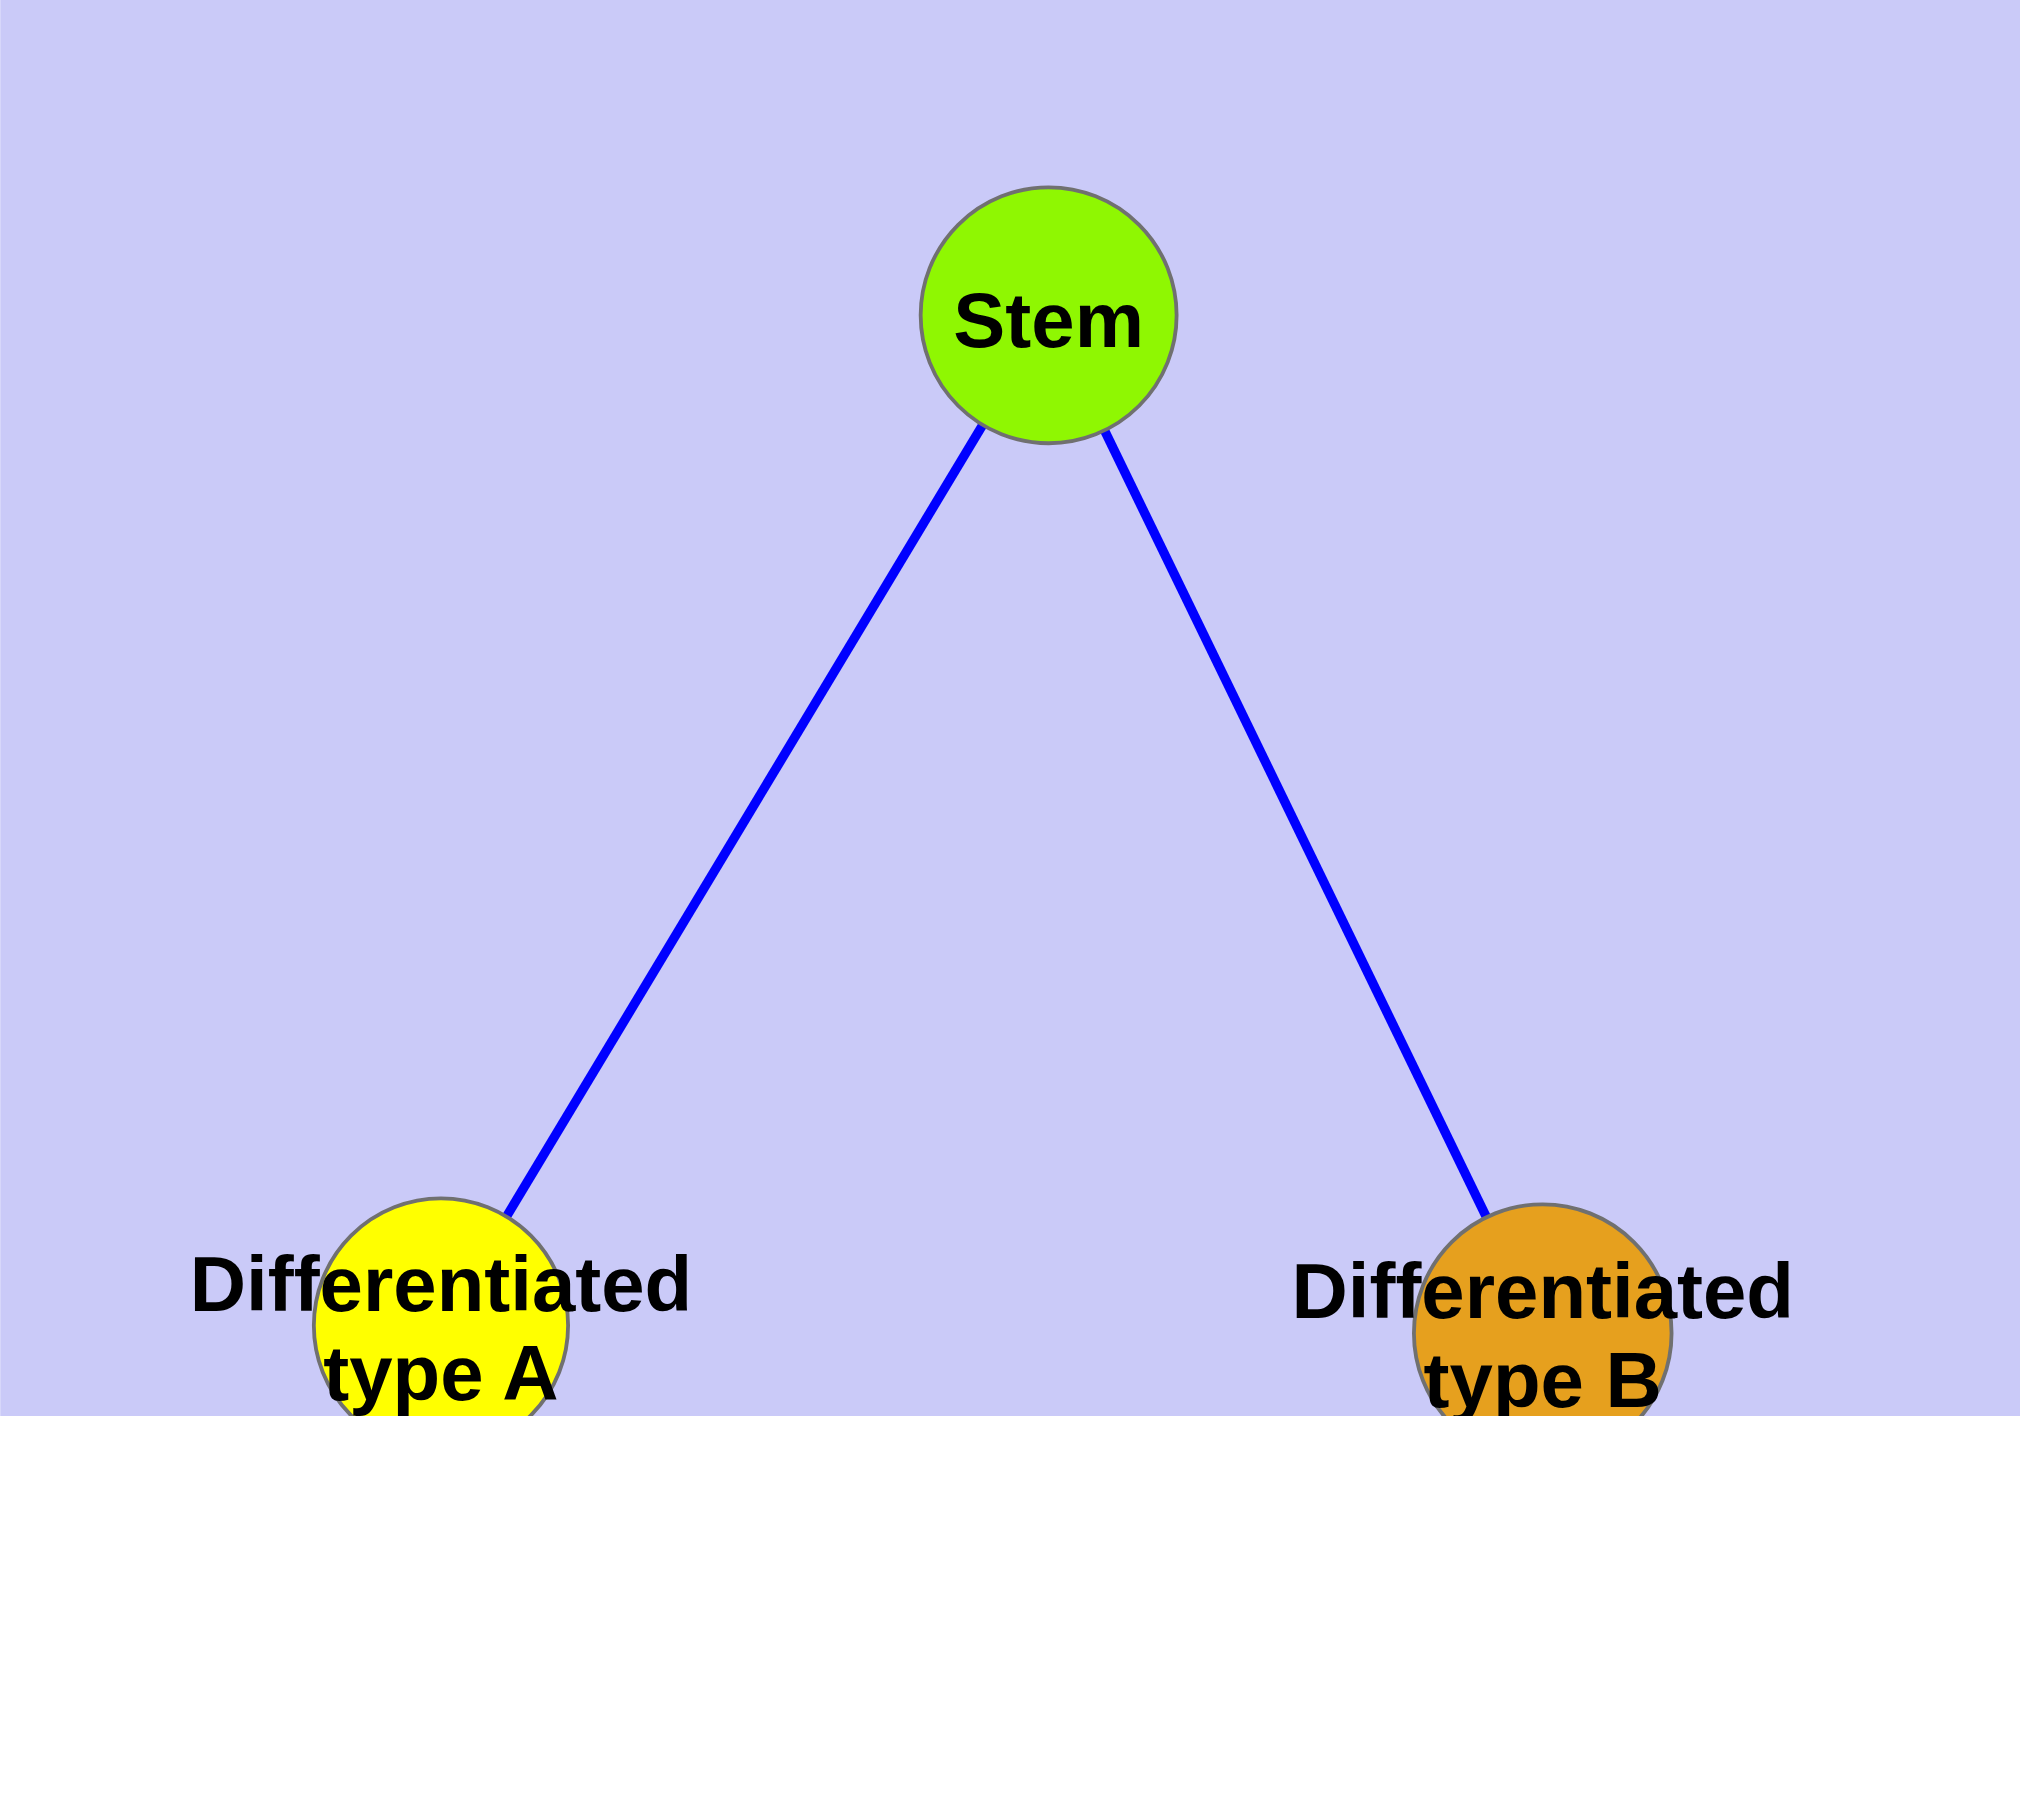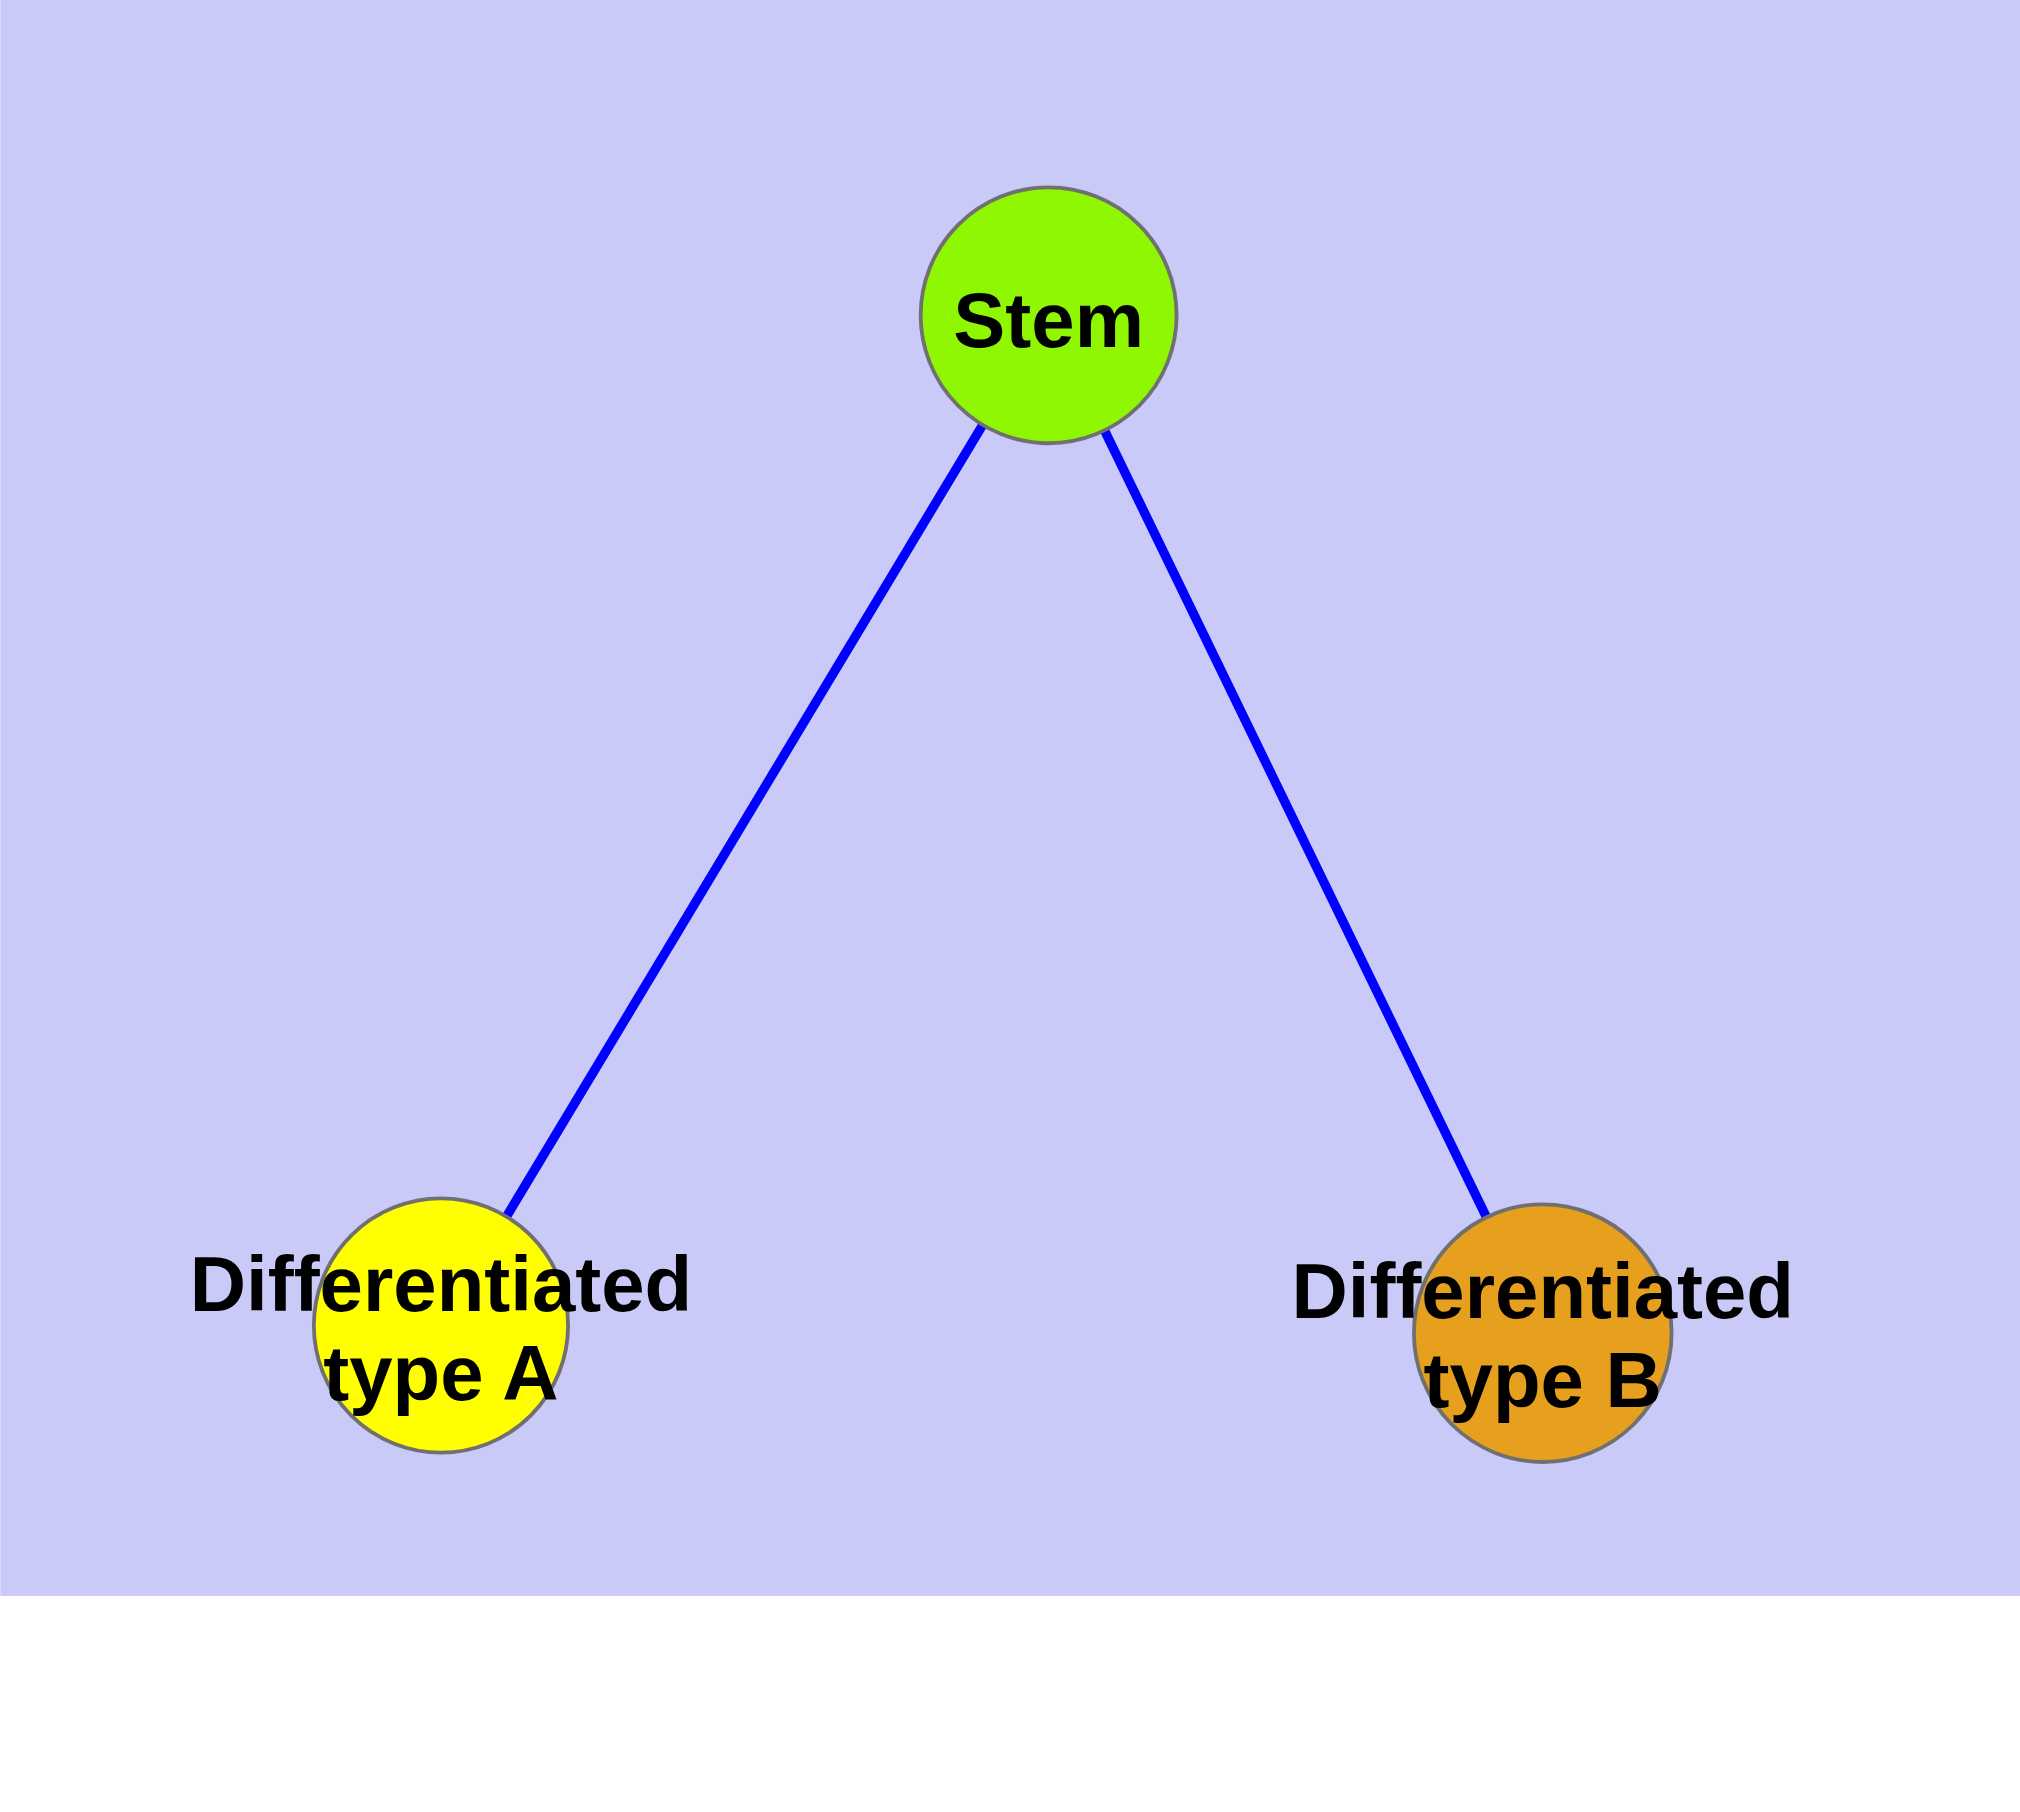--- a/index.html
+++ b/index.html
@@ -2,21 +2,21 @@
 <html style="font-size:13.6px"><head>
 <meta charset="utf-8">
 <style>
   html, body {
     margin: 0;
     padding: 0;
     background: #ffffff;
   }
   .canvas-wrap {
     width: 2021px;
-    height: 1596px;
+    height: 1416px;
     position: relative;
   }
   svg { display: block; }
   .node-circle {
     stroke-width: 4.5px;
   }
   .edge-line {
     stroke-width: 11px;
     fill: none;
     stroke-linecap: butt;

